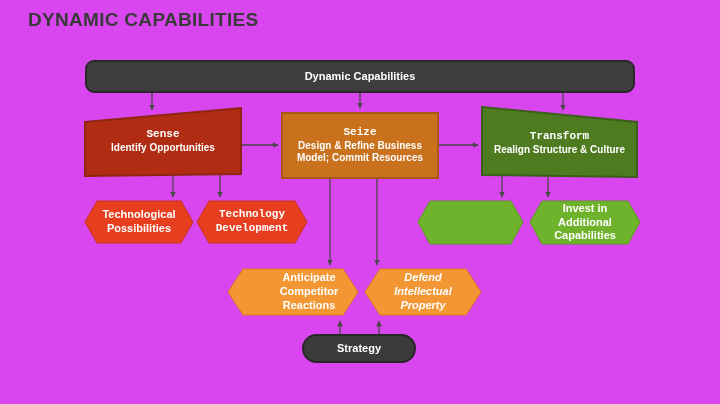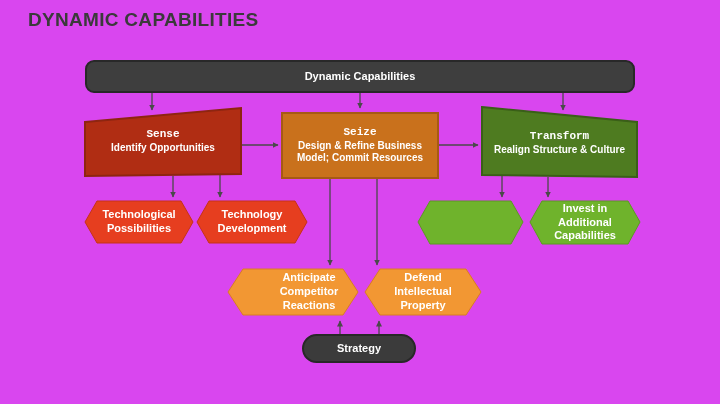--- a/index.html
+++ b/index.html
@@ -22,25 +22,25 @@
     color:#ffffff;line-height:1.25;pointer-events:none;
   }
   .lbl .t{font-weight:bold;font-size:11px;font-family:Liberation Mono, monospace;}
   .lbl .s{font-weight:bold;font-size:10px;}
   .bar-lbl{left:86px;top:61px;width:548px;height:31px;font-weight:bold;font-size:11px;}
   .sense-lbl{left:85px;top:110px;width:156px;height:62px;}
   .seize-lbl{left:282px;top:114px;width:156px;height:63px;}
   .transform-lbl{left:482px;top:112px;width:155px;height:63px;}
   .hex-lbl{font-weight:bold;font-size:11px;}
   .hex-a{left:85px;top:201px;width:108px;height:42px;padding:0 12px;box-sizing:border-box;}
-  .hex-b{left:197px;top:201px;width:110px;height:42px;padding:0 12px;box-sizing:border-box;}
+  .hex-b{left:197px;top:201px;width:110px;height:42px;padding:0 12px;box-sizing:border-box;font-family:Liberation Mono, monospace;}
   .hex-c{left:418px;top:201px;width:105px;height:43px;padding:0 11px;box-sizing:border-box;}
   .hex-d{left:530px;top:201px;width:110px;height:43px;padding:0 6px;box-sizing:border-box;}
   .hex-e{left:244px;top:269px;width:130px;height:46px;padding:0 15px;box-sizing:border-box;}
-  .hex-f{left:365px;top:269px;width:116px;height:46px;padding:0 12px;box-sizing:border-box;}
+  .hex-f{left:365px;top:269px;width:116px;height:46px;padding:0 12px;box-sizing:border-box;font-style:italic;}
   .strategy-lbl{left:303px;top:335px;width:112px;height:27px;font-weight:bold;font-size:11px;text-align:right;}
 </style>
 </head>
 <body>
 
 <div class="canvas">
 
   <div class="slide-title">DYNAMIC CAPABILITIES</div>
 
   <svg class="diagram" viewBox="0 0 720 404" xmlns="http://www.w3.org/2000/svg">

